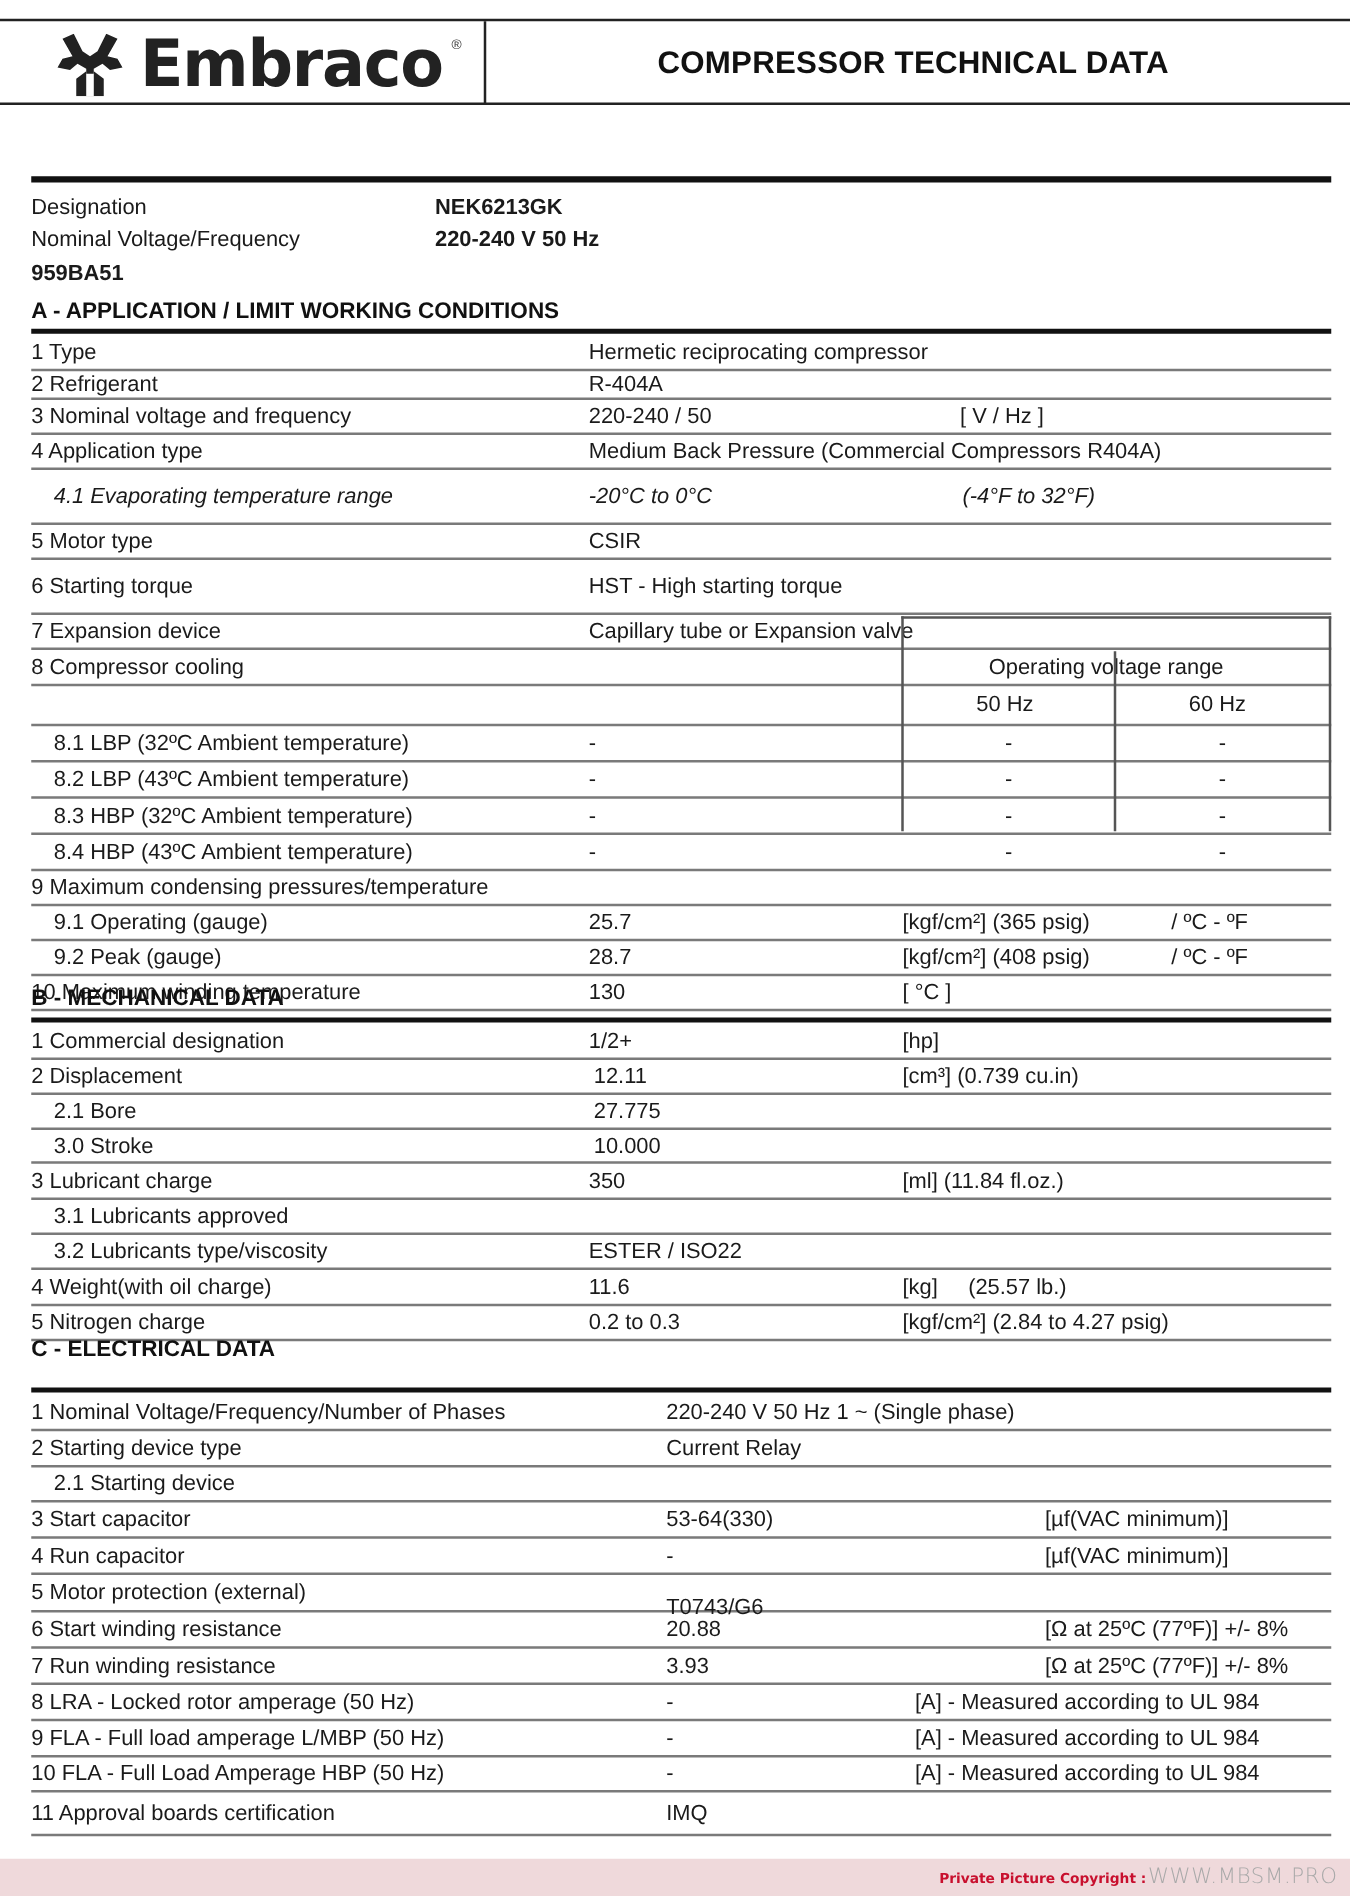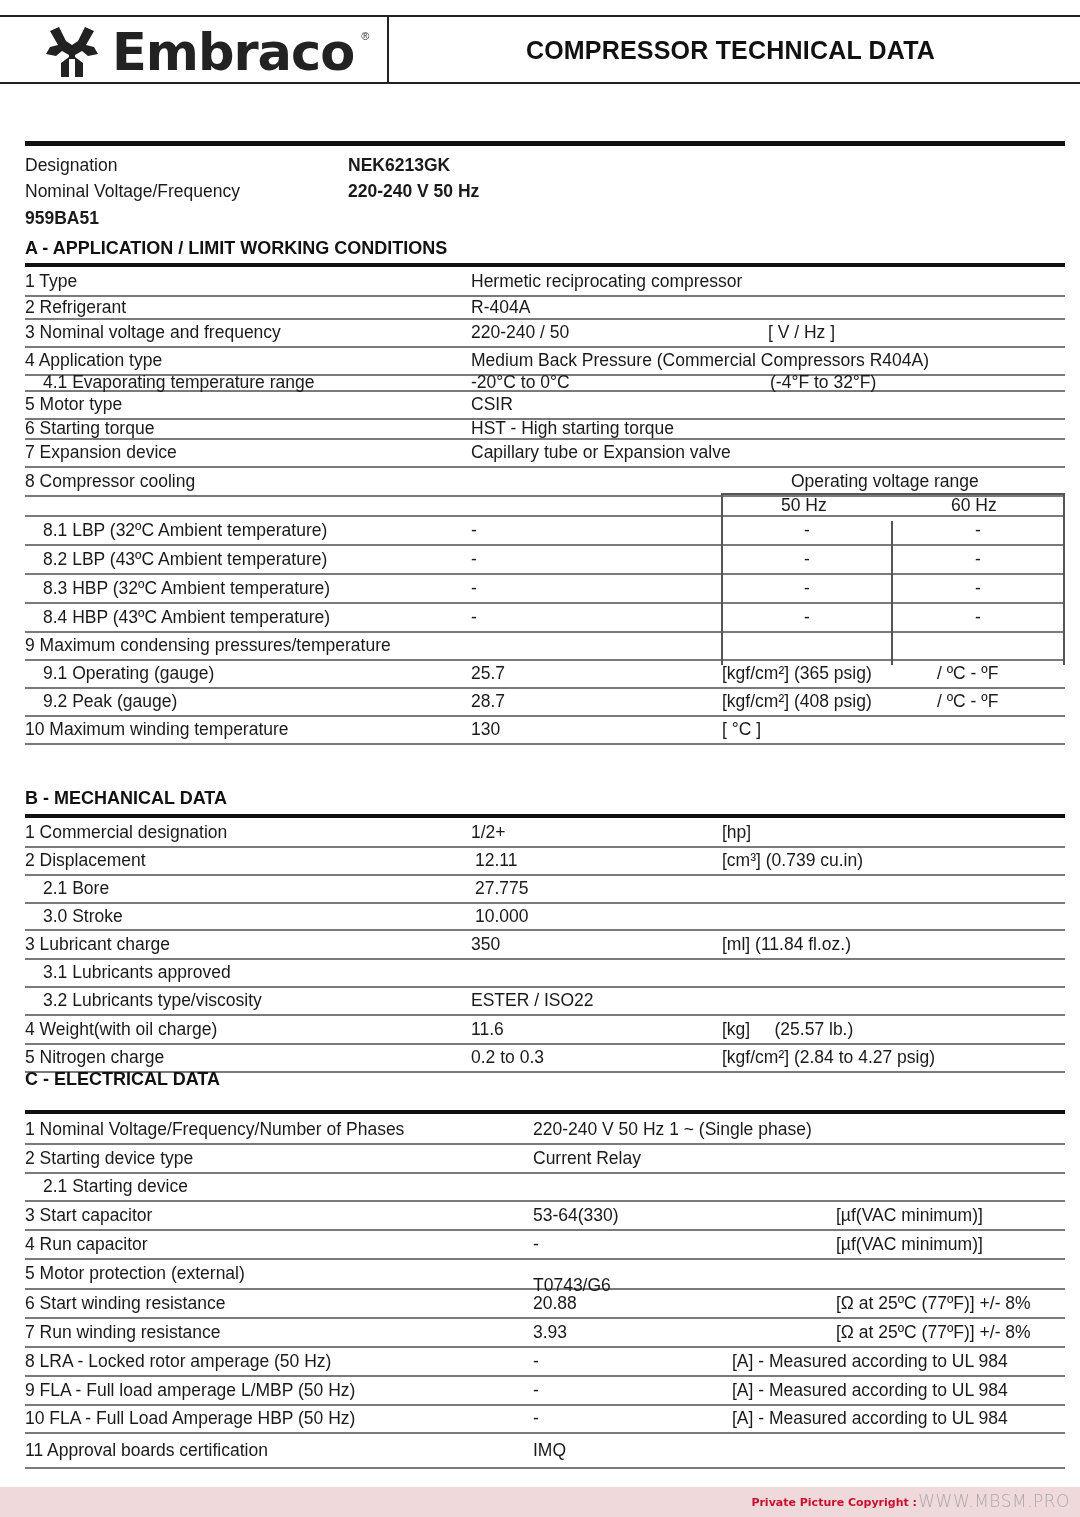--- a/index.html
+++ b/index.html
@@ -95,43 +95,43 @@
   </div>
   <div class="row" style="height:28px;">
     <span class="lbl">3 Nominal voltage and frequency</span>
     <span style="left:446px;">220-240 / 50</span>
     <span style="left:743px;">[ V / Hz ]</span>
   </div>
   <div class="row" style="height:28px;">
     <span class="lbl">4 Application type</span>
     <span style="left:446px;">Medium Back Pressure (Commercial Compressors R404A)</span>
   </div>
-  <div class="row" style="height:16px;">
+  <div class="row" style="height:44px;font-style:italic;">
     <span class="lbl sub">4.1 Evaporating temperature range</span>
     <span style="left:446px;">-20°C to 0°C</span>
     <span style="left:745px;">(-4°F to 32°F)</span>
   </div>
   <div class="row" style="height:28px;">
     <span class="lbl">5 Motor type</span>
     <span style="left:446px;">CSIR</span>
   </div>
-  <div class="row" style="height:20px;">
+  <div class="row" style="height:44px;">
     <span class="lbl">6 Starting torque</span>
     <span style="left:446px;">HST - High starting torque</span>
   </div>
   <div class="row" style="height:28px;">
     <span class="lbl">7 Expansion device</span>
     <span style="left:446px;">Capillary tube or Expansion valve</span>
   </div>
 
   <div class="row" style="height:29px;">
     <span class="lbl">8 Compressor cooling</span>
     <span style="left:766px;">Operating voltage range</span>
   </div>
-  <div class="row" style="height:20px;">
+  <div class="row" style="height:32px;">
     <span style="left:756px;">50 Hz</span>
     <span style="left:926px;">60 Hz</span>
   </div>
   <div class="row" style="height:29px;">
     <span class="lbl sub">8.1 LBP (32ºC Ambient temperature)</span>
     <span style="left:446px;">-</span>
     <span style="left:779px;">-</span>
     <span style="left:950px;">-</span>
   </div>
   <div class="row" style="height:29px;">

